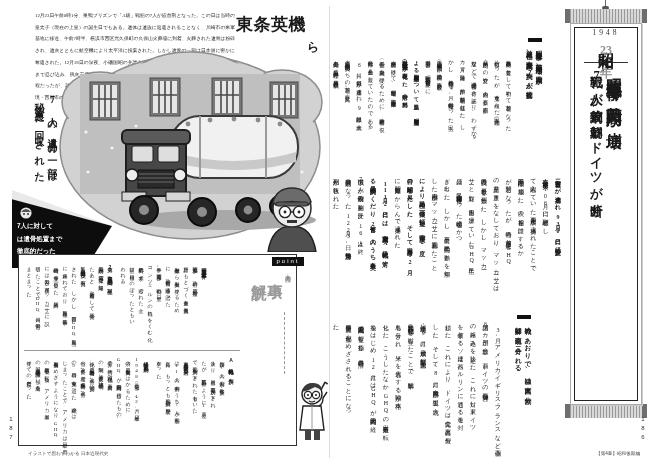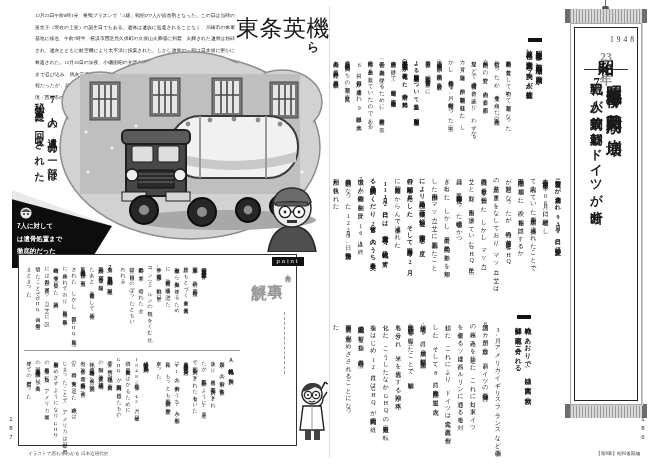--- a/index.html
+++ b/index.html
@@ -9,21 +9,21 @@
 
   
   .vcols{display:flex;flex-direction:row-reverse;justify-content:space-between;align-items:flex-start;}
   .vcol{writing-mode:vertical-rl;text-orientation:upright;letter-spacing:0.6px;
         font-family:"Liberation Serif",serif;line-height:1.0;white-space:nowrap;}
   .vcol.bold{font-weight:bold;}
 
   
   .intro{position:absolute;left:35px;top:10px;width:200px;height:95px;
          font-size:4.8px;line-height:11.7px;text-align:justify;color:#222;}
-  .headline-h{position:absolute;left:236px;top:13px;font-size:23px;font-weight:normal;letter-spacing:0.5px;}
+  .headline-h{position:absolute;left:236px;top:13px;font-size:17px;font-weight:bold;letter-spacing:0.5px;}
   .headline-ra{position:absolute;left:307px;top:39px;font-size:12px;font-weight:bold;}
   .headline-v{position:absolute;left:264px;top:54px;writing-mode:vertical-rl;text-orientation:upright;
               font-size:23px;font-weight:bold;letter-spacing:9px;}
   .caption{position:absolute;left:34px;top:94px;height:152px;display:flex;flex-direction:row-reverse;gap:3px;}
   .caption .vcol{font-size:10px;font-weight:bold;letter-spacing:4.5px;}
   .illo{position:absolute;left:52px;top:42px;}
 
   .corner{position:absolute;left:12px;top:190px;width:100px;height:78px;}
   .corner .fold{position:absolute;inset:0;background:#e9e9e9;
                 clip-path:polygon(0 0,100% 46%,0 13%);}
@@ -72,21 +72,21 @@
   .banner{position:absolute;left:564px;top:0px;width:84px;height:426px;}
   .b-string{position:absolute;left:41px;top:0;height:9px;border-left:1px solid #666;}
   .b-knot{position:absolute;left:38px;top:6px;width:7px;height:4px;background:#555;border-radius:2px;}
   .b-bar{position:absolute;left:1px;width:82px;height:14px;
          background:repeating-linear-gradient(90deg,#9a9a9a 0 1px,#d9d9d9 1px 3px);
          border-left:5px solid #6e6e6e;border-right:5px solid #6e6e6e;box-sizing:border-box;}
   .b-bar.top{top:9px;} .b-bar.bot{top:404px;}
   .b-scroll{position:absolute;left:6px;top:23px;width:70px;height:380px;background:#fff;
             border:1px solid #aaa;box-shadow:1px 1px 0 #ccc;}
   .b-inner{position:absolute;inset:3px;border:1px solid #222;}
-  .b-year{margin-top:7px;text-align:right;font-size:7.5px;letter-spacing:3px;color:#333;}
+  .b-year{text-align:center;font-size:7.5px;letter-spacing:3px;color:#333;}
   .b-era{display:flex;justify-content:center;margin-top:3px;}
   .b-era .vcol{font-size:16px;font-weight:bold;letter-spacing:2px;text-align:center;}
   .b-era .num{color:#8f8f8f;font-size:12px;}
   .b-era .nen{color:#8f8f8f;font-size:12px;}
   .tcy{text-combine-upright:all;}
   .b-rule{width:44px;margin:4px auto 3px auto;border-top:1px solid #333;}
   .b-head{display:flex;flex-direction:row-reverse;justify-content:center;gap:4px;}
   .b-head .c1{font-size:15.5px;font-weight:bold;letter-spacing:1.5px;}
   .b-head .c2{font-size:12.5px;font-weight:bold;letter-spacing:1px;}
 

